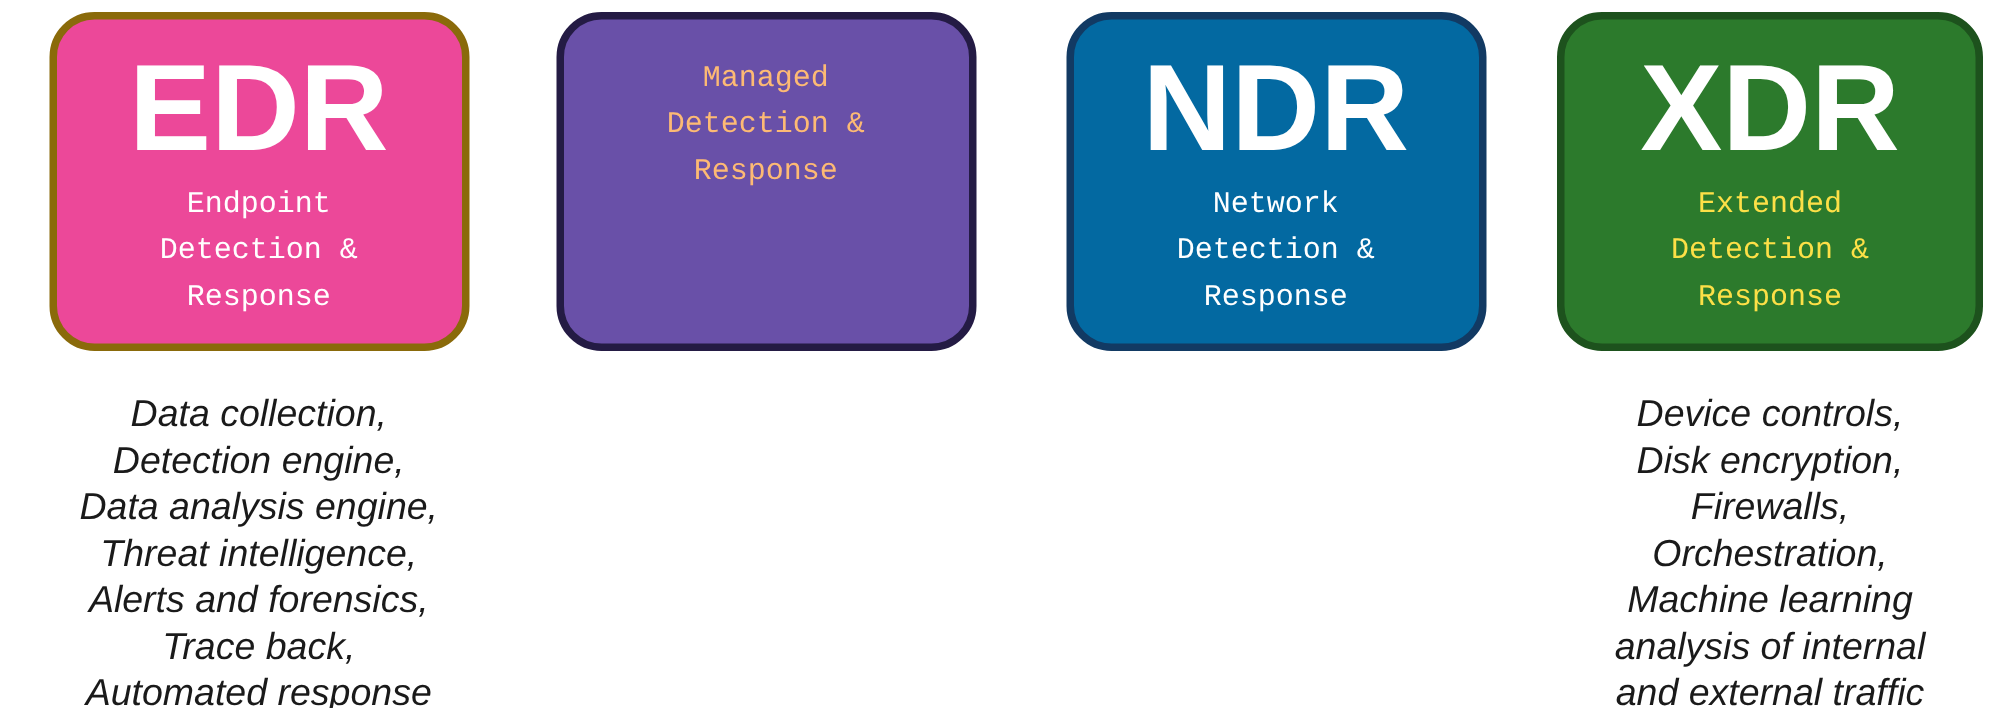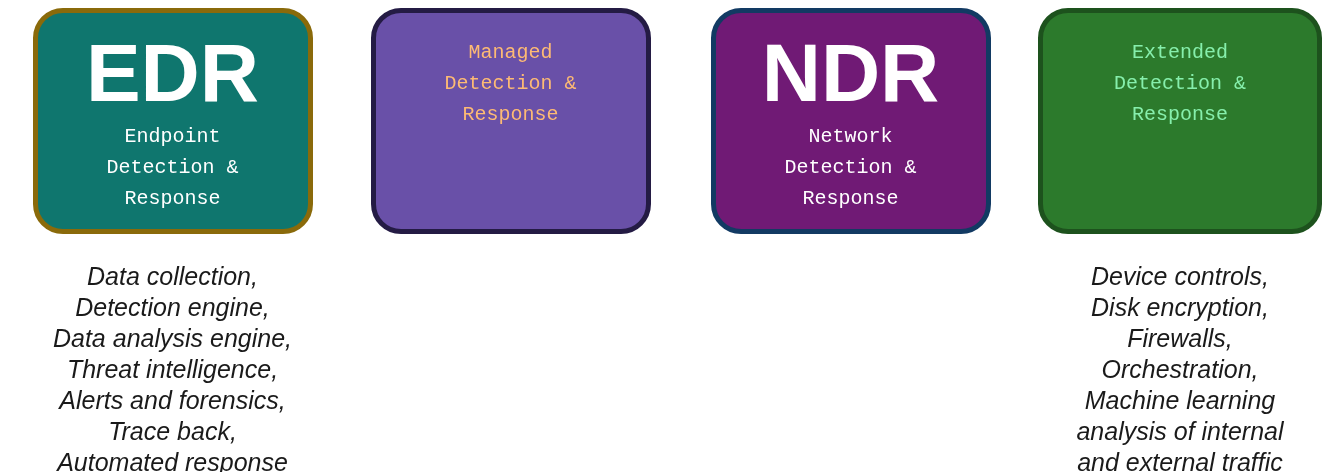--- a/index.html
+++ b/index.html
@@ -86,21 +86,21 @@
     width: 300px;
   }
   .col-3 .details { width: 298px; }
 </style>
 </head>
 <body style="background: rgb(255, 255, 255);">
 
 <div class="diagram">
 
   <div class="column col-0">
-    <div class="card card-0" style="background-color: #0f766e; border-color: rgb(138, 106, 10);">
+    <div class="card card-0" style="background-color: #ec4899; border-color: rgb(138, 106, 10);">
       <div class="acronym" style="color: rgb(255, 255, 255);">EDR</div>
       <div class="subtitle" style="color: rgb(255, 255, 255);">Endpoint
 Detection &amp;
 Response</div>
     </div>
     <div class="details" style="color: rgb(26, 26, 26);">Data collection,
 Detection engine,
 Data analysis engine,
 Threat intelligence,
 Alerts and forensics,
@@ -110,31 +110,32 @@
 
   <div class="column col-1">
     <div class="card card-1" style="background-color: rgb(105, 80, 168); border-color: rgb(36, 27, 68);">
       <div class="subtitle" style="color: #fdba74;">Managed
 Detection &amp;
 Response</div>
     </div>
   </div>
 
   <div class="column col-2">
-    <div class="card card-2" style="background-color: #701a75; border-color: rgb(18, 58, 99);">
+    <div class="card card-2" style="background-color: #0369a1; border-color: rgb(18, 58, 99);">
       <div class="acronym" style="color: rgb(255, 255, 255);">NDR</div>
       <div class="subtitle" style="color: rgb(255, 255, 255);">Network
 Detection &amp;
 Response</div>
     </div>
   </div>
 
   <div class="column col-3">
     <div class="card card-3" style="background-color: rgb(44, 122, 44); border-color: rgb(29, 82, 29);">
-      <div class="subtitle" style="color: #86efac;">Extended
+      <div class="acronym" style="color: rgb(255, 255, 255);">XDR</div>
+      <div class="subtitle" style="color: #fde047;">Extended
 Detection &amp;
 Response</div>
     </div>
     <div class="details" style="color: rgb(26, 26, 26);">Device controls,
 Disk encryption,
 Firewalls,
 Orchestration,
 Machine learning
 analysis of internal
 and external traffic</div>

